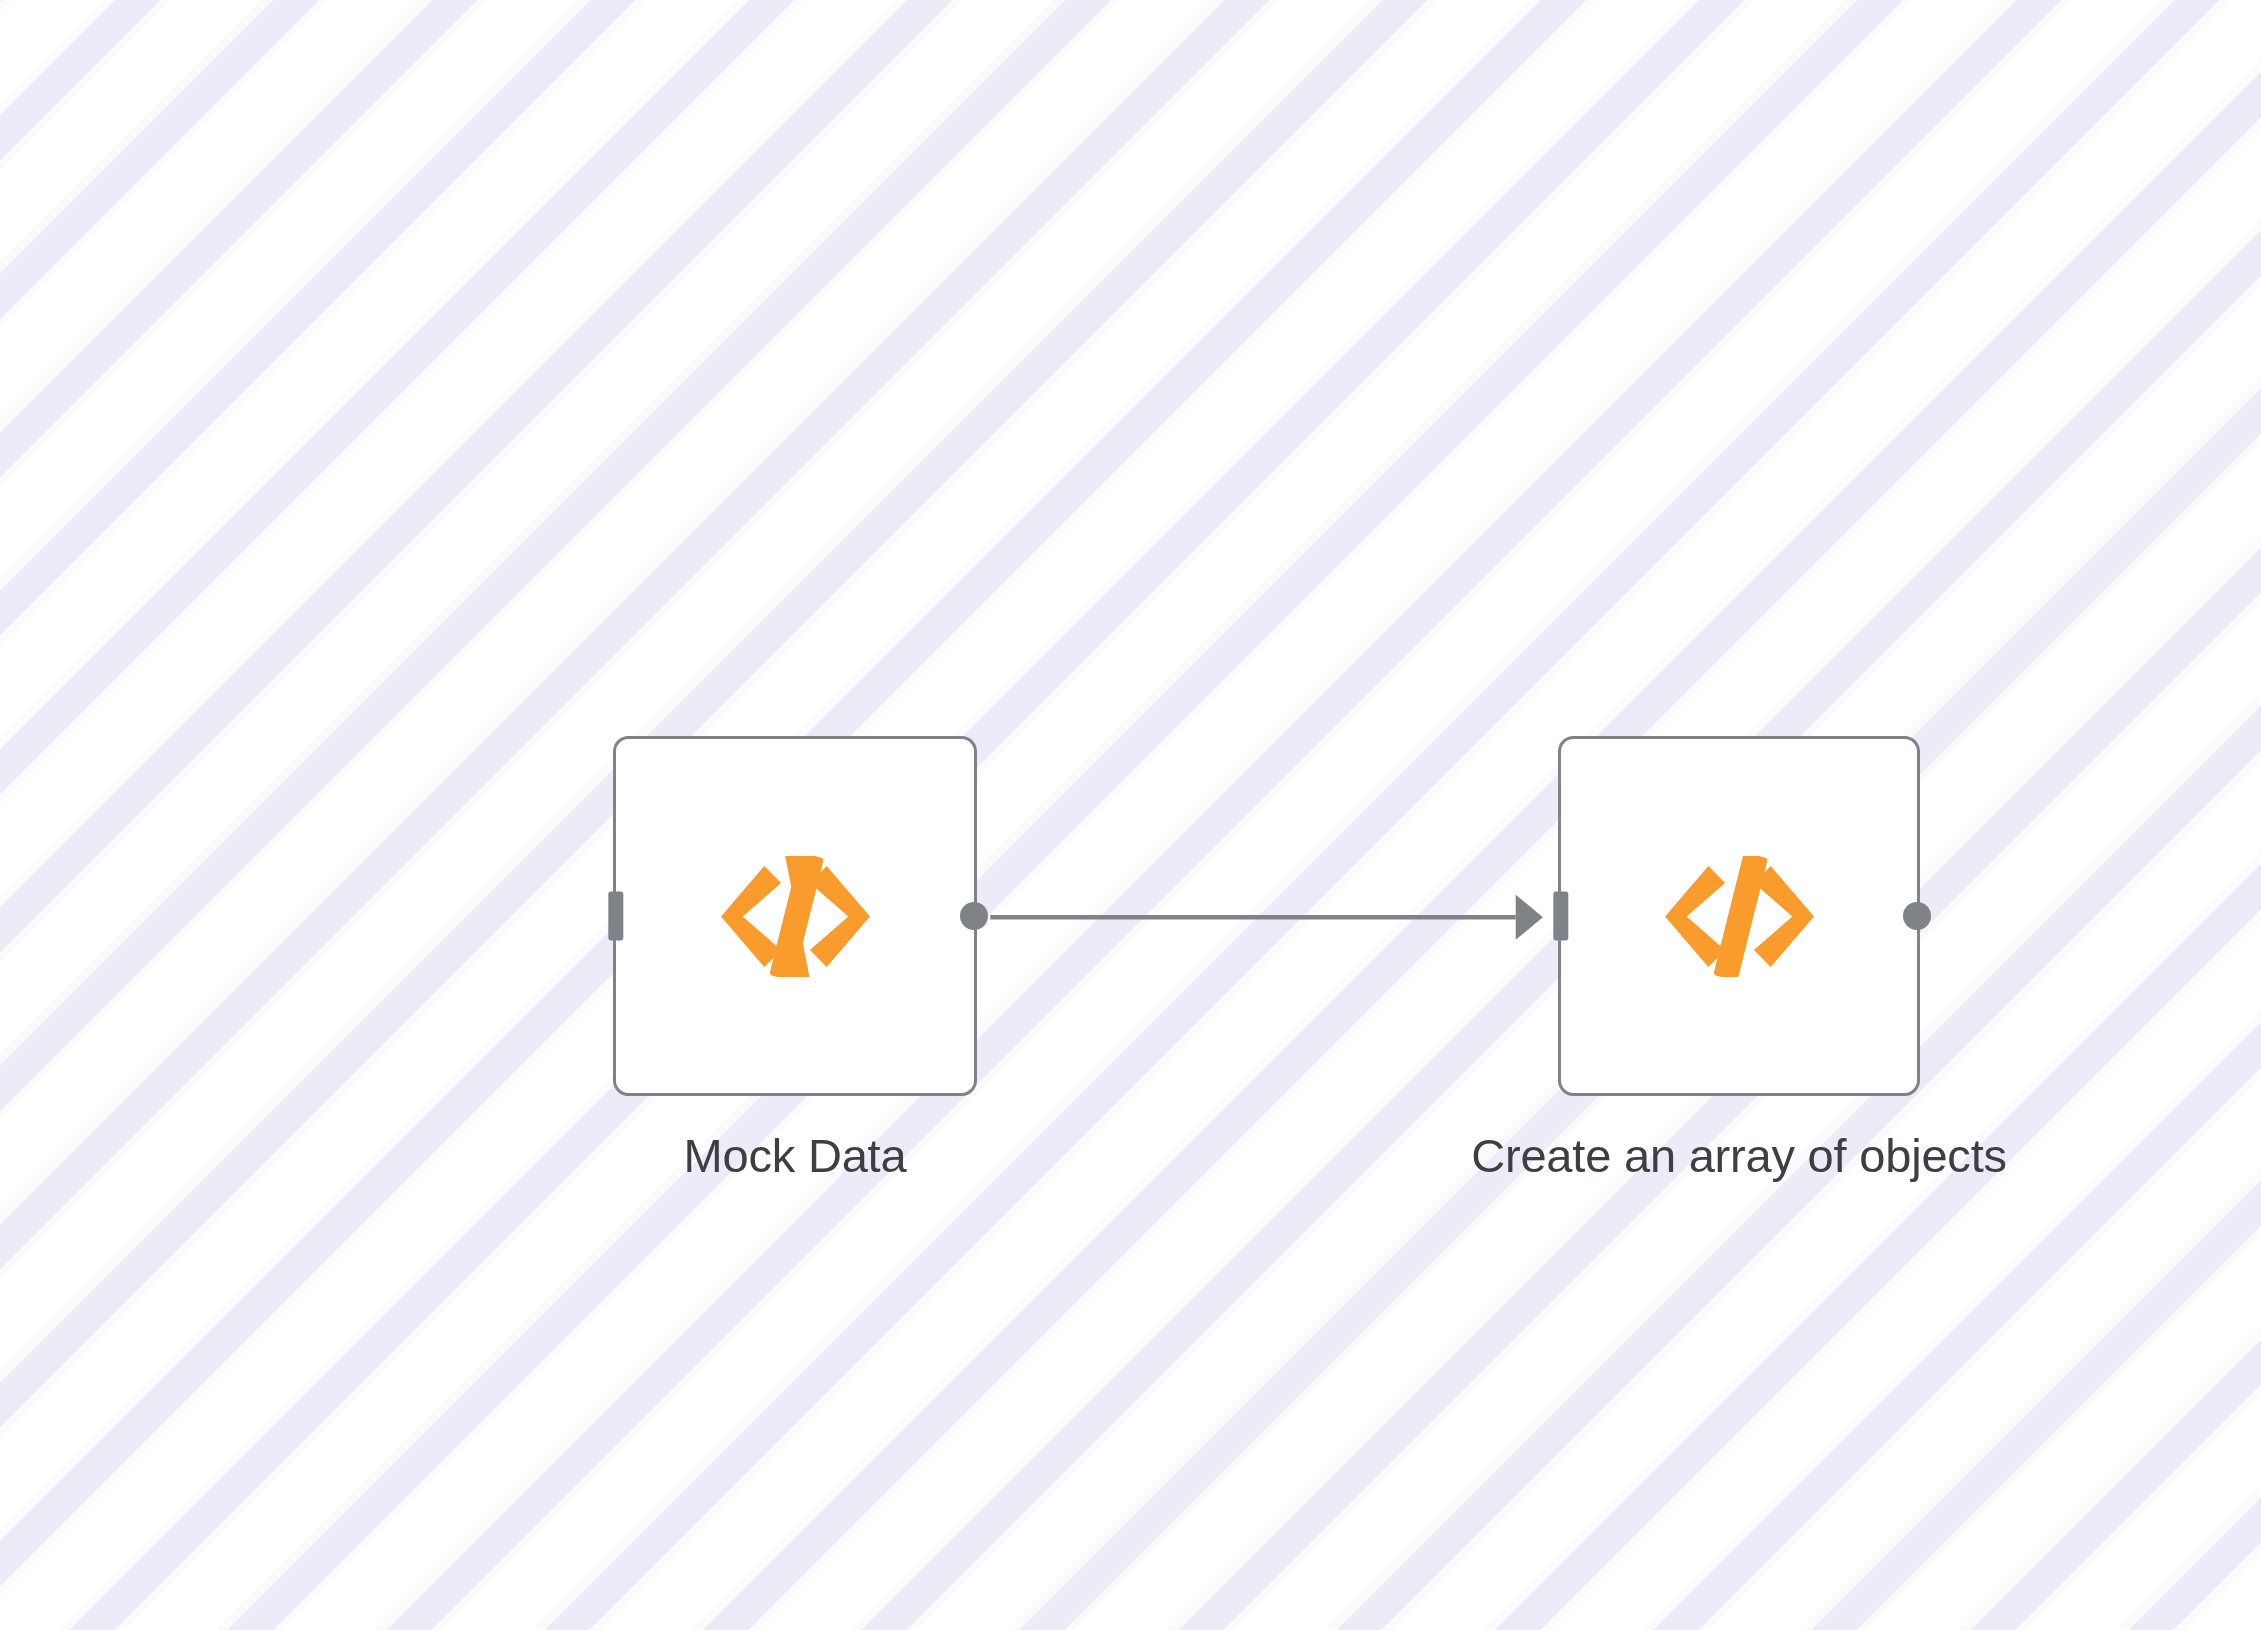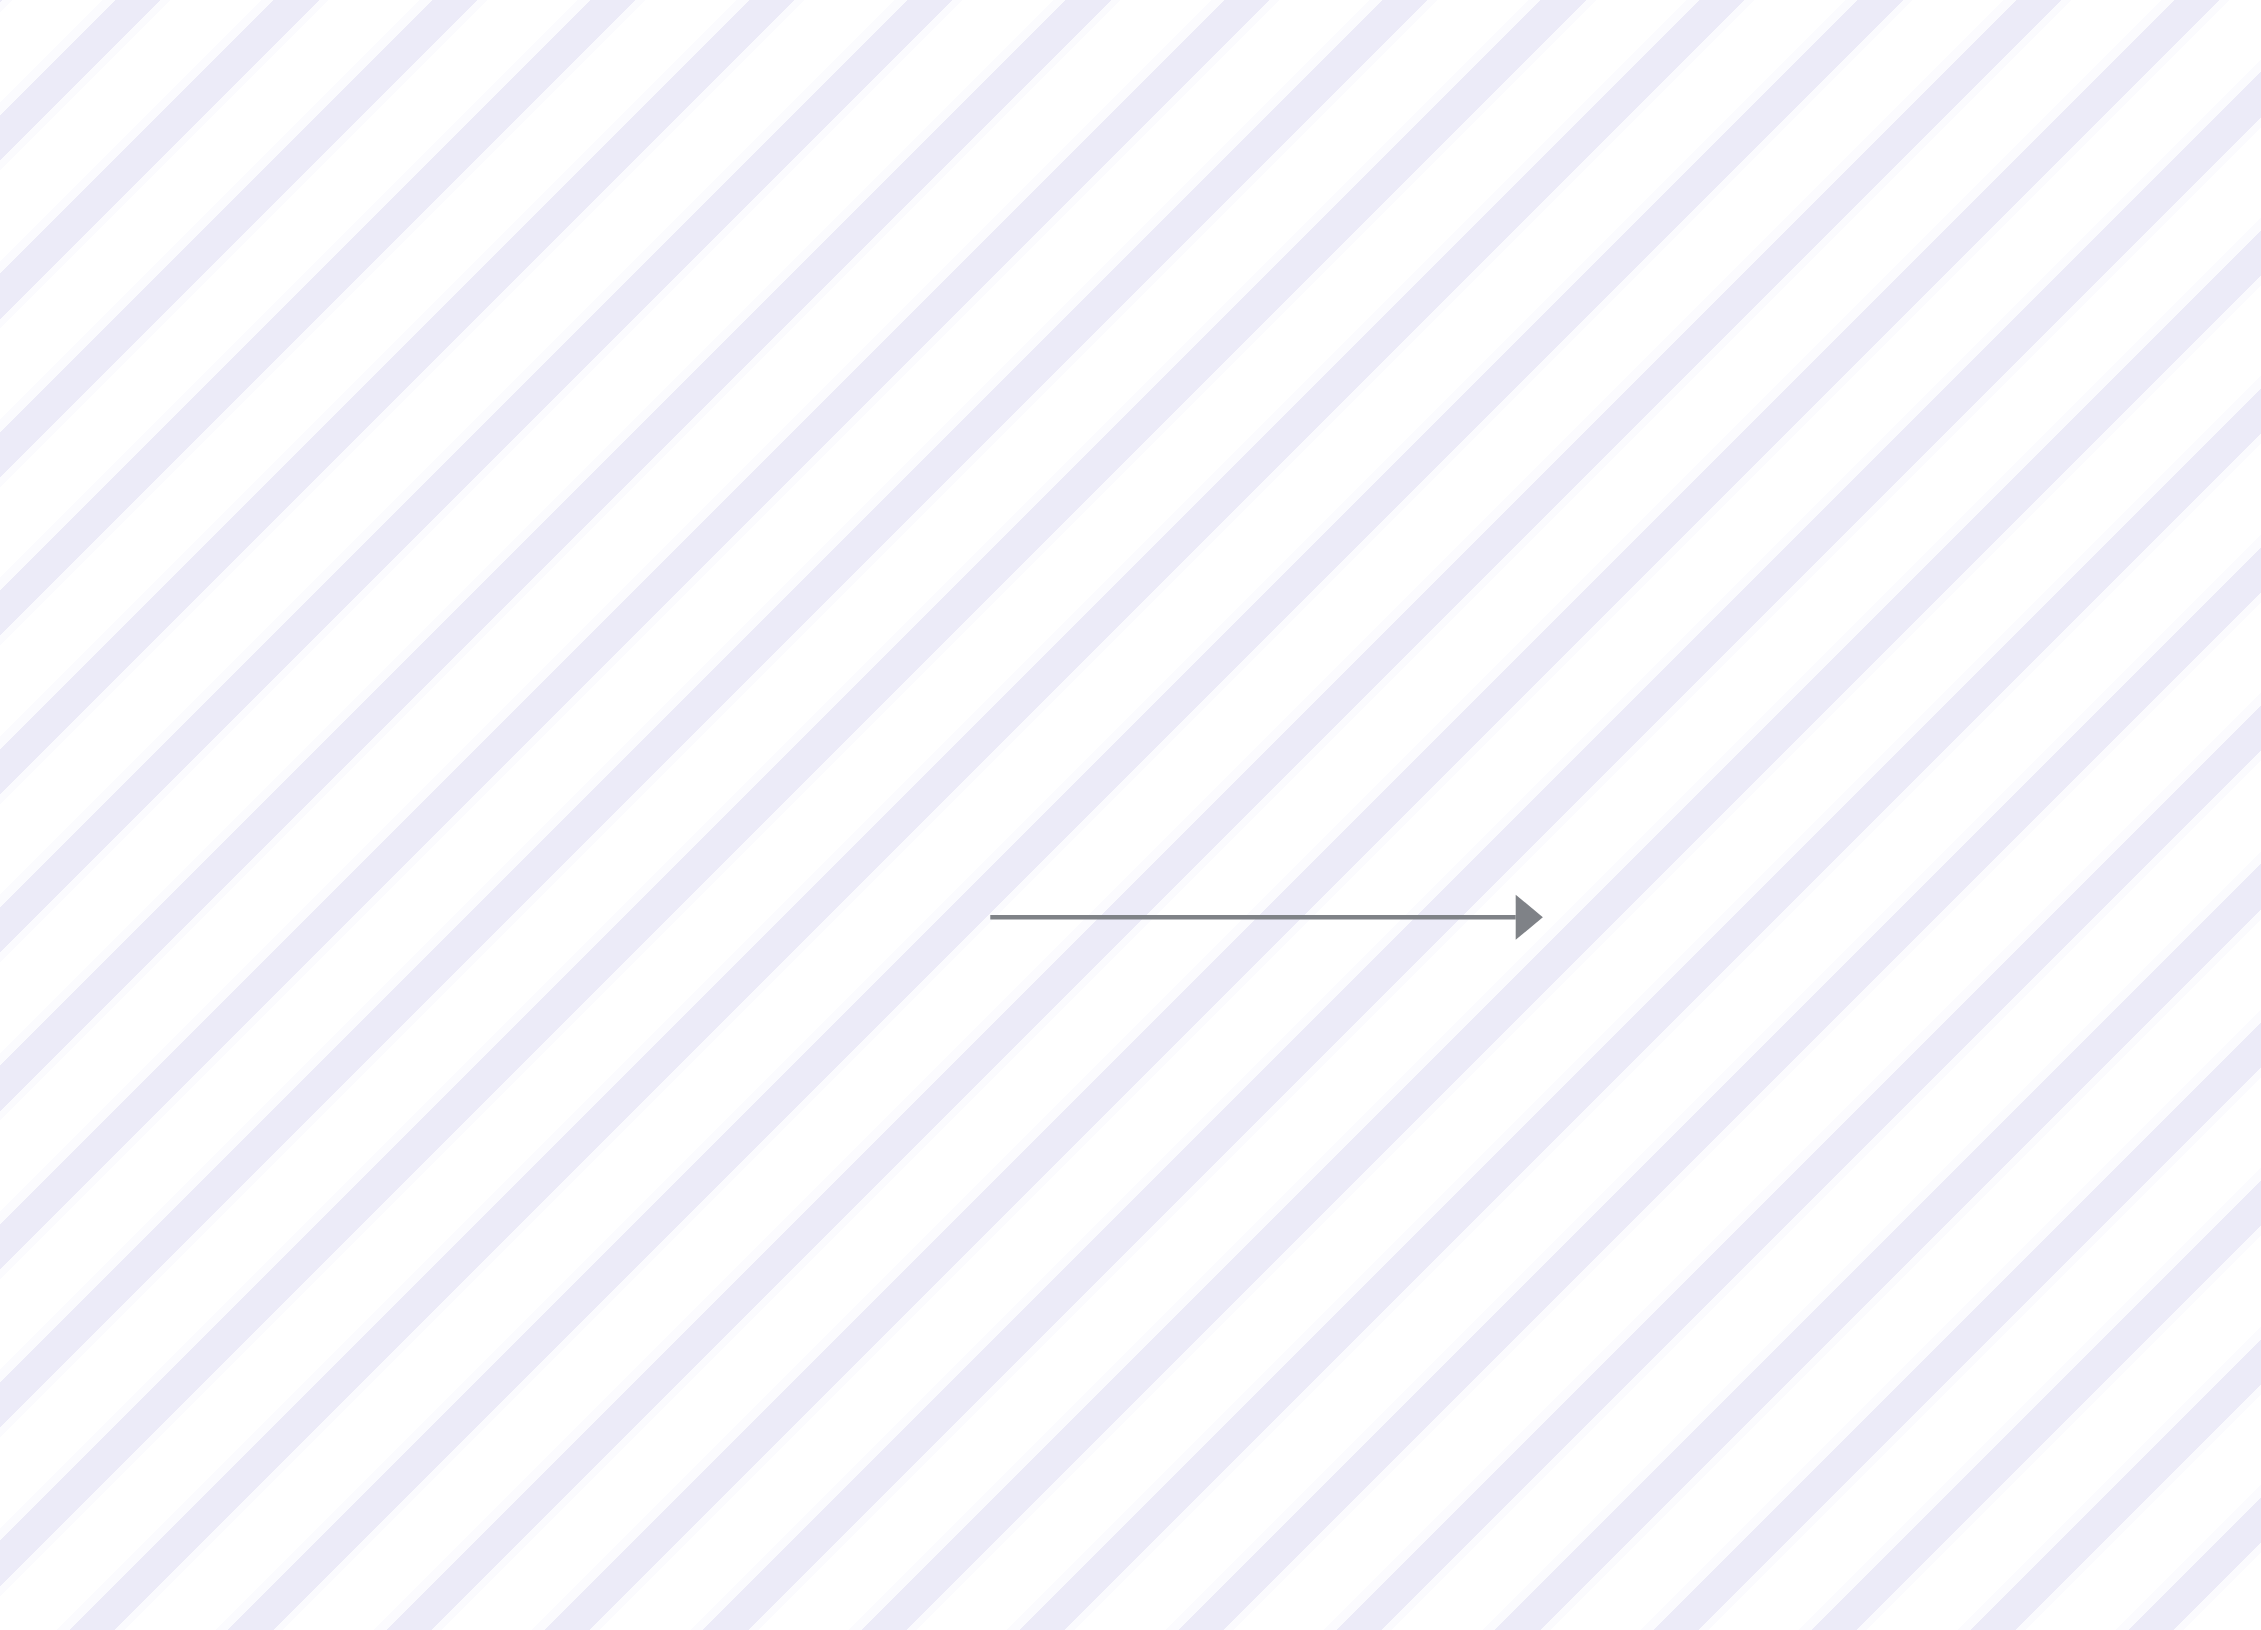--- a/index.html
+++ b/index.html
@@ -105,16 +105,50 @@
 
 <div id="canvas">
 
   <svg id="edge-layer" viewBox="0 0 5615 3606" width="2539" height="1631" xmlns="http://www.w3.org/2000/svg">
     <g>
       <line x1="2190" y1="2028" x2="3352" y2="2028" stroke="#7f8287" stroke-width="10"></line>
       <polygon points="3352,1978 3412,2028 3352,2078" fill="#7f8287"></polygon>
     </g>
   </svg>
 
+  <div class="node-wrap" style="left:613px; top:736px; width:364px; height:360px;">
+    <div class="node-box" style="width:364px; height:360px;">
 
+      <span class="port-input"></span>
+
+      <svg class="code-icon" width="149" height="121" viewBox="0 0 330 268" xmlns="http://www.w3.org/2000/svg">
+
+        <path fill="#fa9b2e" d="M96 22 L133 60 L48 134 L133 208 L96 246 L0 134 Z"></path>
+
+        <path fill="#fa9b2e" d="M234 22 L197 60 L282 134 L197 208 L234 246 L330 134 Z"></path>
+
+        <path fill="#fa9b2e" d="M196 0 L142 268 L196 268 L142 0 Z" transform="translate(0,0)"></path>
+        <rect fill="#fa9b2e" x="140" y="-6" width="55" height="280" rx="7" transform="rotate(14 167 134)"></rect>
+      </svg>
+
+      <span class="port-output"></span>
+    </div>
+    <div class="node-label" style="top:396px;">Mock Data</div>
+  </div>
+
+  <div class="node-wrap" style="left:1558px; top:736px; width:362px; height:360px;">
+    <div class="node-box" style="width:362px; height:360px;">
+
+      <span class="port-input"></span>
+
+      <svg class="code-icon" width="149" height="121" viewBox="0 0 330 268" xmlns="http://www.w3.org/2000/svg">
+        <path fill="#fa9b2e" d="M96 22 L133 60 L48 134 L133 208 L96 246 L0 134 Z"></path>
+        <path fill="#fa9b2e" d="M234 22 L197 60 L282 134 L197 208 L234 246 L330 134 Z"></path>
+        <rect fill="#fa9b2e" x="140" y="-6" width="55" height="280" rx="7" transform="rotate(14 167 134)"></rect>
+      </svg>
+
+      <span class="port-output"></span>
+    </div>
+    <div class="node-label" style="top:396px;">Create an array of objects</div>
+  </div>
 
 </div>
 
 
 </body></html>

